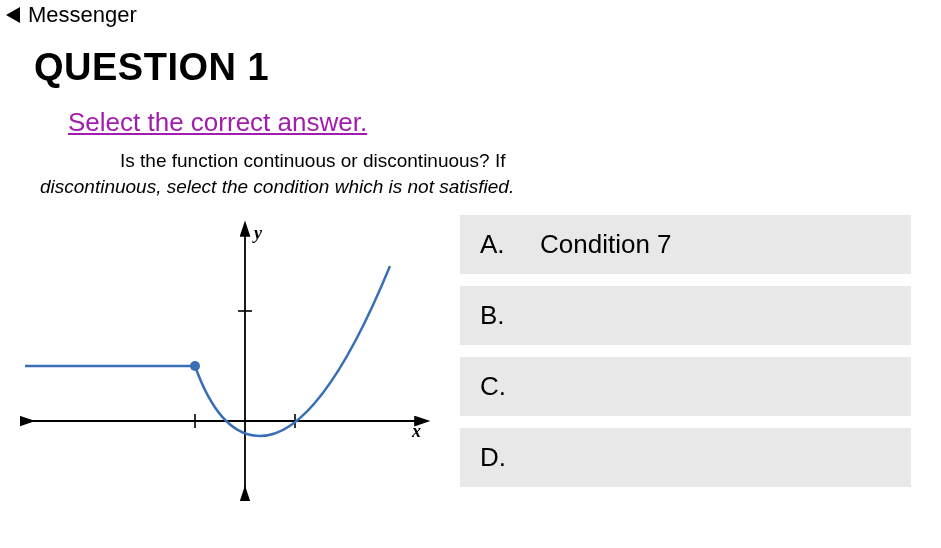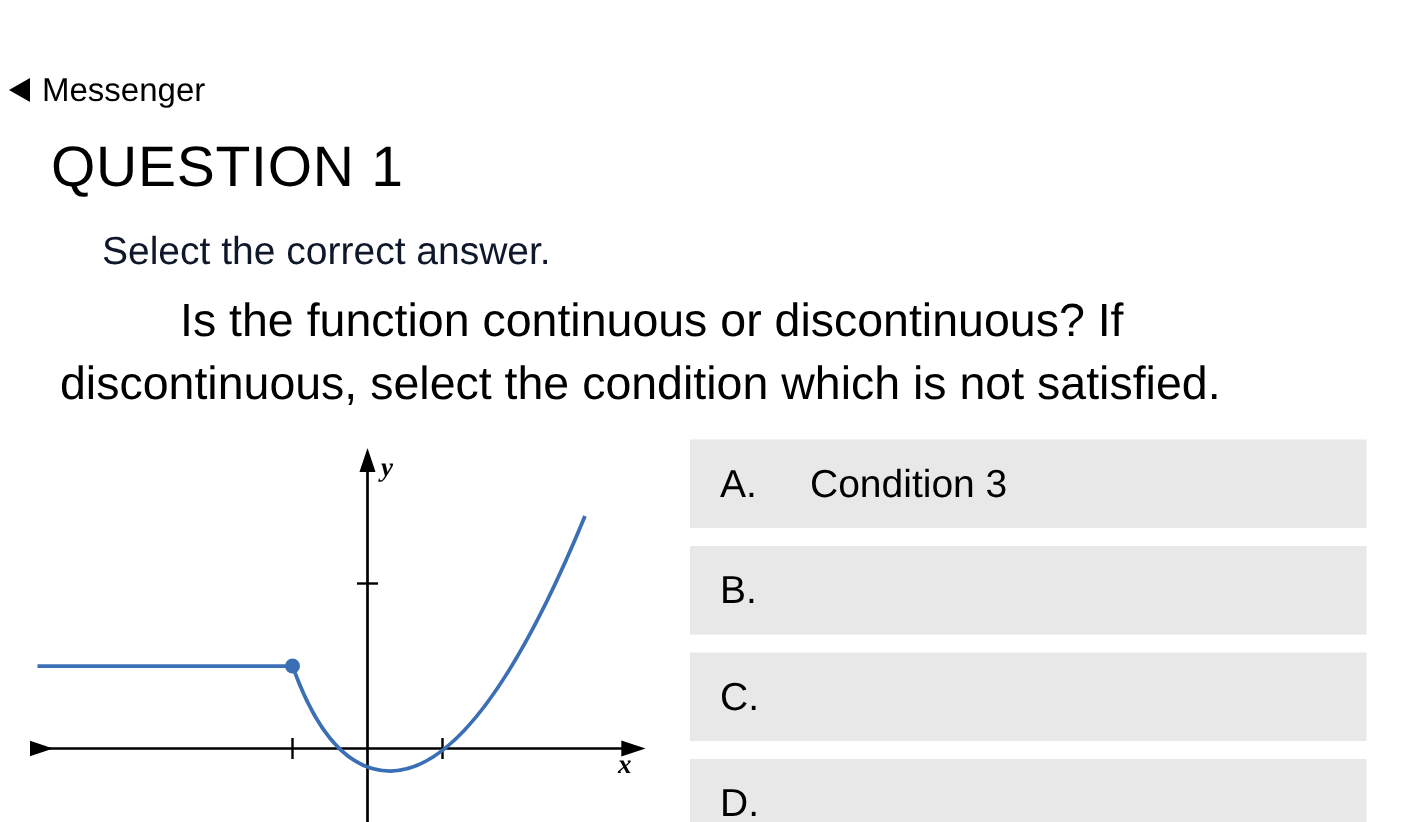--- a/index.html
+++ b/index.html
@@ -11,47 +11,48 @@
       overflow: hidden;
       position: relative;
     }
     .nav-back {
       display: flex;
       align-items: center;
       padding: 2px 4px 0 4px;
       font-size: 22px;
       color: #000;
       cursor: pointer;
-      margin-top: 45px;
     }
     .nav-back .tri {
       display: inline-block;
       margin-right: 6px;
     }
     .question-title {
       font-size: 38px;
-      font-weight: 400;
+      font-weight: 700;
       letter-spacing: 0.5px;
       padding: 18px 0 8px 34px;
     }
     .instruction {
-      color: #0f172a;
+      color: #a21caf;
       font-size: 26px;
       padding: 10px 0 6px 68px;
+      text-decoration: underline;
     }
     .prompt {
-      font-size: 31px;
+      font-size: 19px;
       color: #000;
       text-align: left;
       padding: 4px 30px 6px 120px;
       line-height: 1.35;
     }
     .prompt .line2 {
       display: block;
       margin-left: -80px;
+      font-style: italic;
     }
     .content-row {
       display: flex;
       align-items: flex-start;
       padding: 6px 30px 0 20px;
       gap: 20px;
     }
     .graph-wrap {
       flex: 0 0 420px;
       height: 290px;
@@ -128,21 +129,21 @@
       <path d="M 175 155 Q 200 225 240 225 Q 300 225 370 55" stroke="#3b6fb5" stroke-width="2.5" fill="none"></path>
 
       <text x="234" y="28" font-family="serif" font-style="italic" font-weight="bold" font-size="18">y</text>
       <text x="392" y="226" font-family="serif" font-style="italic" font-weight="bold" font-size="18">x</text>
     </svg>
   </div>
 
   <div class="choices">
     <div class="choice">
       <span class="choice-letter">A.</span>
-      <span class="choice-text">Condition 3</span>
+      <span class="choice-text">Condition 7</span>
     </div>
     <div class="choice">
       <span class="choice-letter">B.</span>
     </div>
     <div class="choice">
       <span class="choice-letter">C.</span>
     </div>
     <div class="choice">
       <span class="choice-letter">D.</span>
     </div>

